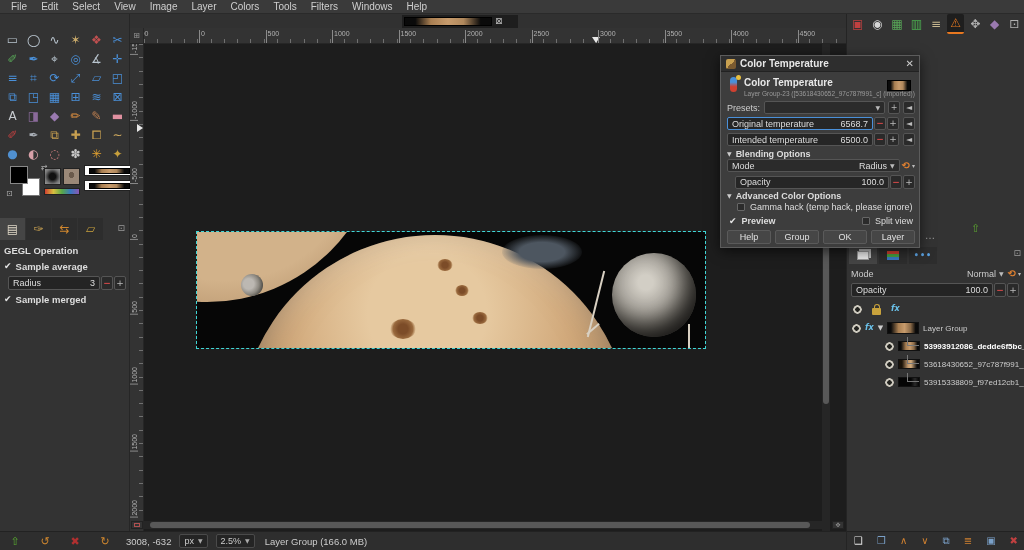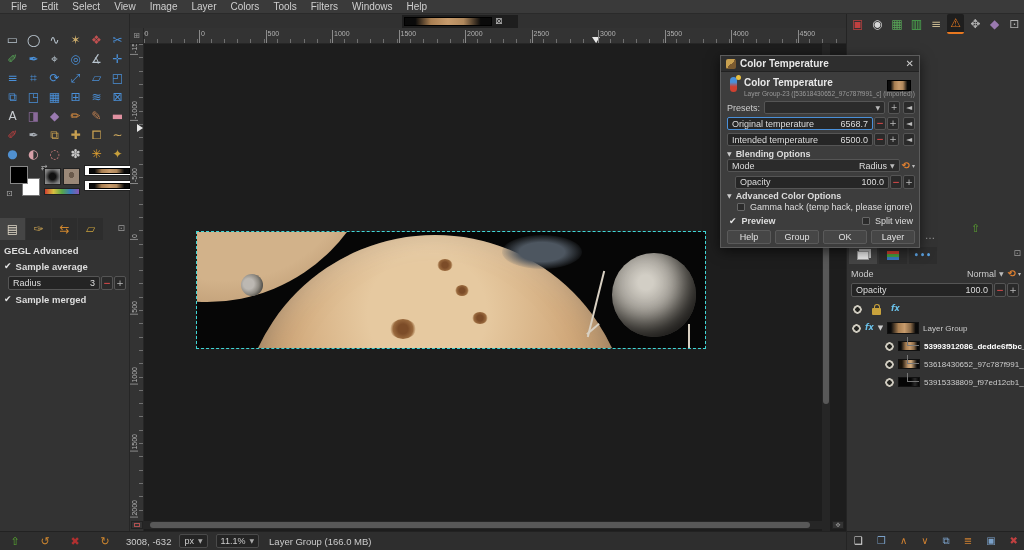--- a/index.html
+++ b/index.html
@@ -383,21 +383,21 @@
         <div class="ldock-tab">
           <span class="glyph" style="color: rgb(208, 135, 46);">⇆</span>
         </div>
         <div class="ldock-tab">
           <span class="glyph" style="color: rgb(200, 160, 60);">▱</span>
         </div>
       </div>
     <span class="dock-btn glyph" style="top:210px;">⊡</span>
 
     <div class="gegl">
-      <div class="gegl-title">GEGL Advanced</div>
+      <div class="gegl-title">GEGL Operation</div>
       <div class="check-row">
         <span class="checkmark glyph">✔</span>
         <span>Sample average</span>
       </div>
       <div class="slider-row">
         <div class="slider-box">
           <span>Radius</span>
           <span>3</span>
         </div>
         <span class="spin-btn red glyph">−</span>
@@ -585,21 +585,21 @@
         <span class="sb-ico glyph" style="color: rgb(208, 135, 46);">↺</span>
         <span class="sb-ico glyph" style="color: rgb(176, 48, 48);">✖</span>
         <span class="sb-ico glyph" style="color: rgb(208, 135, 46);">↻</span>
       </span>
     <span class="sb-pos">3008, -632</span>
     <span class="sb-combo">
       <span>px</span>
       <span class="dd glyph">▼</span>
     </span>
     <span class="sb-combo">
-      <span>11.1%</span>
+      <span>2.5%</span>
       <span class="dd glyph">▼</span>
     </span>
     <span class="sb-msg">Layer Group (166.0 MB)</span>
   </div>
 
   <div class="dialog">
     <div class="dlg-titlebar">
       <span class="dlg-ico"></span>
       <span class="dlg-title">Color Temperature</span>
       <span class="dlg-close glyph">✕</span>

